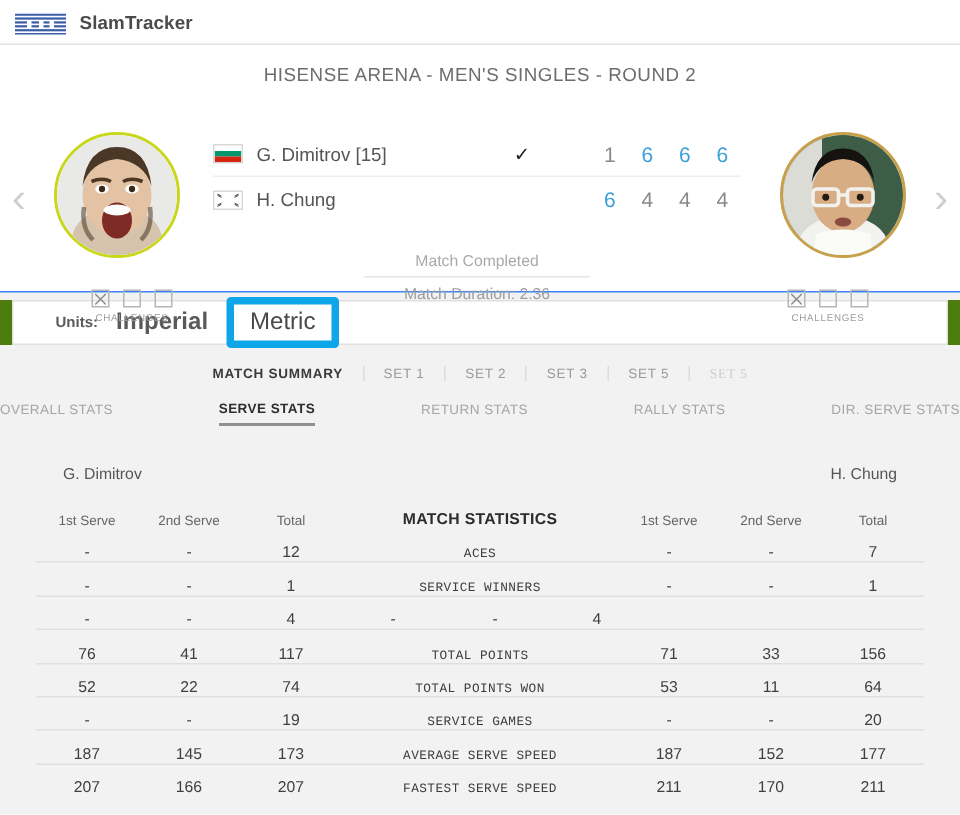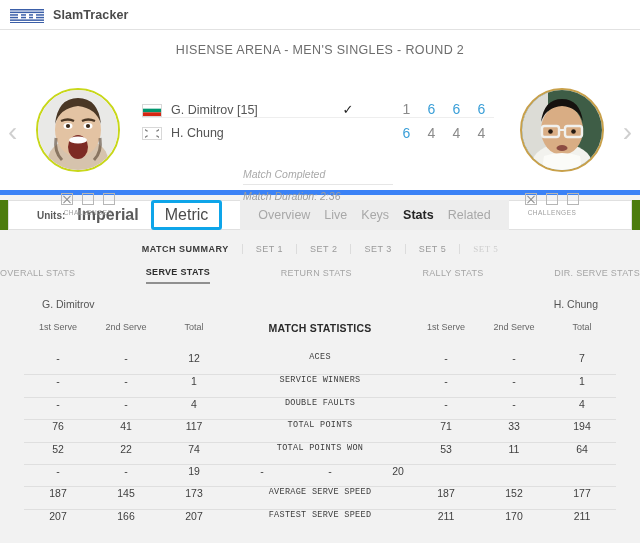--- a/index.html
+++ b/index.html
@@ -20,21 +20,21 @@
   .ibm-logo { display: flex; align-items: flex-end; height: 16px; gap: 0; }
   .ibm-logo svg { display: block; }
   .app-title {
     font-size: 12.5px; font-weight: bold; color: #4b4b4b;
     margin-left: 9px; letter-spacing: .1px;
   }
 
   
   .scoreboard {
     position: relative; background: #ffffff; height: 165px;
-    border-bottom: 5px solid #3b82f6;
+    border-bottom: 1px solid #3b82f6;
   }
   .match-title {
     text-align: center; padding-top: 13px;
     font-size: 12.5px; color: #6d6d6d; letter-spacing: .35px;
   }
   .arrow {
     position: absolute; top: 88px; font-size: 28px; color: #cfcfcf;
     font-weight: 300; line-height: 1; user-select: none;
   }
   .arrow.left { left: 8px; }
@@ -47,39 +47,39 @@
   .avatar.left { left: 36px; border: 2px solid #c8d719; }
   .avatar.right { right: 36px; border: 2px solid #c8a04a; }
   .avatar svg { display: block; width: 100%; height: 100%; }
 
   .center-block {
     position: absolute; left: 142px; top: 58px; width: 352px;
   }
   .player-row {
     display: flex; align-items: center; height: 30px;
   }
-  .player-row.first { border-bottom: 1px solid #eeeeee; align-items: flex-end; }
+  .player-row.first { border-bottom: 1px solid #eeeeee; }
   .flag {
     width: 20px; height: 13px; flex: 0 0 20px; margin-right: 9px;
     border: 1px solid #d8d8d8; position: relative; overflow: hidden;
     background: #fff;
   }
   .flag svg { display: block; width: 100%; height: 100%; }
   .pname {
     font-size: 12.5px; color: #555; flex: 0 0 150px; white-space: nowrap;
   }
   .winmark { flex: 0 0 54px; text-align: center; font-size: 13px; color: #222; }
   .sets { display: flex; flex: 1 1 auto; justify-content: flex-end; }
   .setscore {
     width: 25px; text-align: center; font-size: 14px; color: #8a8a8a;
   }
   .setscore.win { color: #3b9fd8; }
 
   .status-wrap {
-    position: absolute; left: 243px; top: 138px; width: 150px;  font-style: italic;
+    position: absolute; left: 243px; top: 138px; width: 150px; text-align: center;
   }
   .status-main {
     font-size: 10.5px; color: #a9a9a9; padding-bottom: 4px;
     border-bottom: 1px solid #e6e6e6;
   }
   .status-sub { font-size: 10.5px; color: #9d9d9d; padding-top: 5px; }
 
   .challenges {
     position: absolute; top: 163px; width: 120px; text-align: center;
   }
@@ -105,21 +105,21 @@
     background: #4d7c0f; padding: 0 8px; margin-top: 5px;
   }
   .units-seg {
     background: #fff; display: flex; align-items: center;
     padding: 0 18px 0 28px; gap: 12px;
     border: 1px solid #e0e0e0; border-right: none;
   }
   .units-label { font-size: 10px; font-weight: bold; color: #5a5a5a; }
   .unit-opt { font-size: 16px; color: #5a5a5a; font-weight: bold; }
   .unit-opt.sel {
-    border: 3px solid #0ea5e9; border-radius: 3px; padding: 3px 11px;
+    border: 5px solid #0ea5e9; border-radius: 3px; padding: 3px 11px;
     font-weight: normal; color: #4a4a4a;
   }
   .tabs-seg {
     flex: 0 0 auto; display: flex; align-items: center; gap: 14px;
     padding: 0 18px; background: #ededed;
   }
   .tab { font-size: 12.5px; color: #a8a8a8; }
   .tab.active { color: #242424; font-weight: bold; }
   .navbar-tail { flex: 1 1 auto; background: #fff; border: 1px solid #e0e0e0; border-left: none; }
 
@@ -139,21 +139,21 @@
     font-size: 9px; letter-spacing: .3px; color: #a5a5a5; gap: 16px;
     margin-bottom: 14px;
   }
   .subrow .sitem { padding-bottom: 5px; }
   .subrow .sitem.active {
     color: #2e2e2e; font-weight: bold; border-bottom: 2px solid #909090;
   }
 
   
   .tbl { width: 100%; padding: 0 24px; }
-  .trow { display: flex; align-items: flex-start; }
+  .trow { display: flex; align-items: flex-end; }
   .names-row { height: 24px; font-size: 10.5px; color: #555; }
   .cols-row { height: 30px; font-size: 9px; color: #666; }
   .data-row {
     height: 22.4px; font-size: 10.5px; color: #3f3f3f;
     border-top: 1px solid #dfdfdf;
   }
   .data-row.first { border-top: none; }
   .c { text-align: center; flex: 0 0 68px; }
   .mid { flex: 1 1 auto; text-align: center; }
   .mid.head { font-weight: bold; font-size: 10.5px; color: #2b2b2b; letter-spacing: .2px; }
@@ -303,27 +303,20 @@
       <div class="chal-label">CHALLENGES</div>
     </div>
   </div>
 
   <div class="navbar">
     <div class="units-seg">
       <span class="units-label">Units:</span>
       <span class="unit-opt">Imperial</span>
       <span class="unit-opt sel">Metric</span>
     </div>
-    <div class="tabs-seg">
-      <span class="tab">Overview</span>
-      <span class="tab">Live</span>
-      <span class="tab">Keys</span>
-      <span class="tab active">Stats</span>
-      <span class="tab">Related</span>
-    </div>
     <div class="navbar-tail"></div>
   </div>
 
   <div class="panel">
 
     <div class="setrow">
       <span class="item active">MATCH SUMMARY</span>
       <span class="item">SET 1</span>
       <span class="item">SET 2</span>
       <span class="item">SET 3</span>
@@ -374,50 +367,50 @@
         <span class="mid label">SERVICE WINNERS</span>
         <span class="c">-</span>
         <span class="c">-</span>
         <span class="c">1</span>
       </div>
 
       <div class="trow data-row">
         <span class="c">-</span>
         <span class="c">-</span>
         <span class="c">4</span>
-        <span class="mid label">DOUBLE FAULTS</span>
         <span class="c">-</span>
         <span class="c">-</span>
         <span class="c">4</span>
       </div>
 
       <div class="trow data-row">
         <span class="c">76</span>
         <span class="c">41</span>
         <span class="c">117</span>
         <span class="mid label">TOTAL POINTS</span>
         <span class="c">71</span>
         <span class="c">33</span>
-        <span class="c">194</span>
+        <span class="c">156</span>
       </div>
 
       <div class="trow data-row">
         <span class="c">52</span>
         <span class="c">22</span>
         <span class="c">74</span>
         <span class="mid label">TOTAL POINTS WON</span>
         <span class="c">53</span>
         <span class="c">11</span>
         <span class="c">64</span>
       </div>
 
       <div class="trow data-row">
         <span class="c">-</span>
         <span class="c">-</span>
         <span class="c">19</span>
+        <span class="mid label">SERVICE GAMES</span>
         <span class="c">-</span>
         <span class="c">-</span>
         <span class="c">20</span>
       </div>
 
       <div class="trow data-row">
         <span class="c">187</span>
         <span class="c">145</span>
         <span class="c">173</span>
         <span class="mid label">AVERAGE SERVE SPEED</span>

